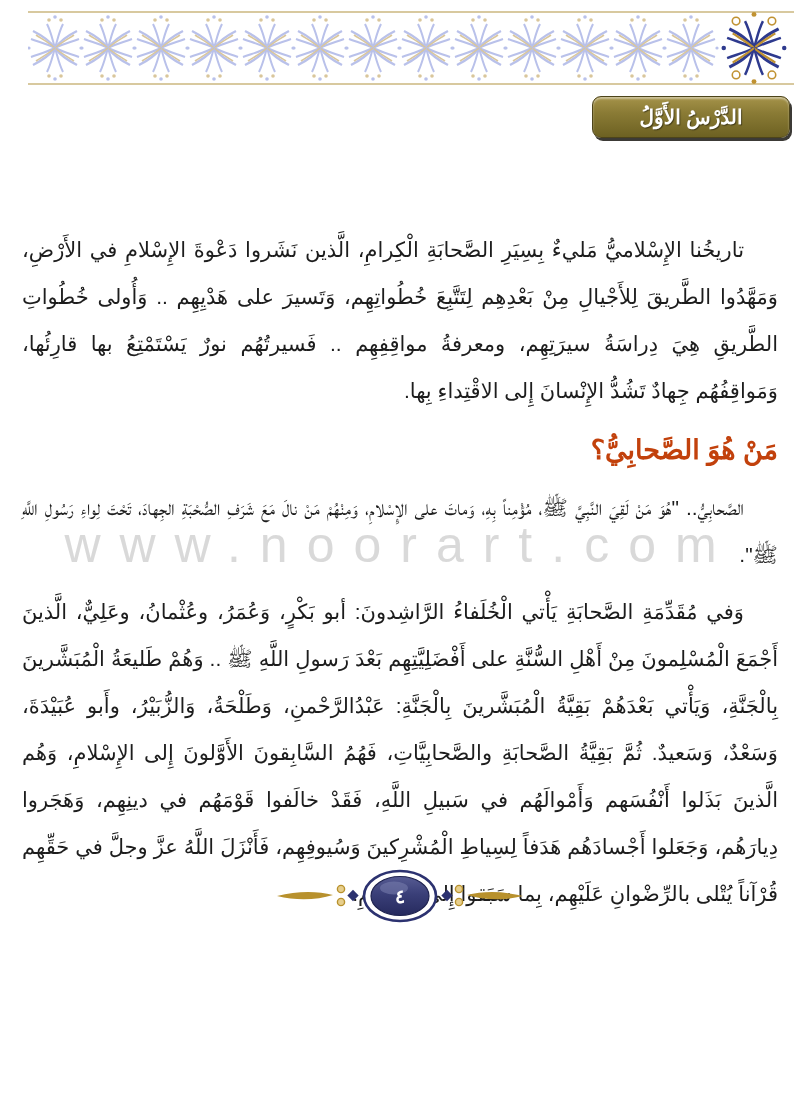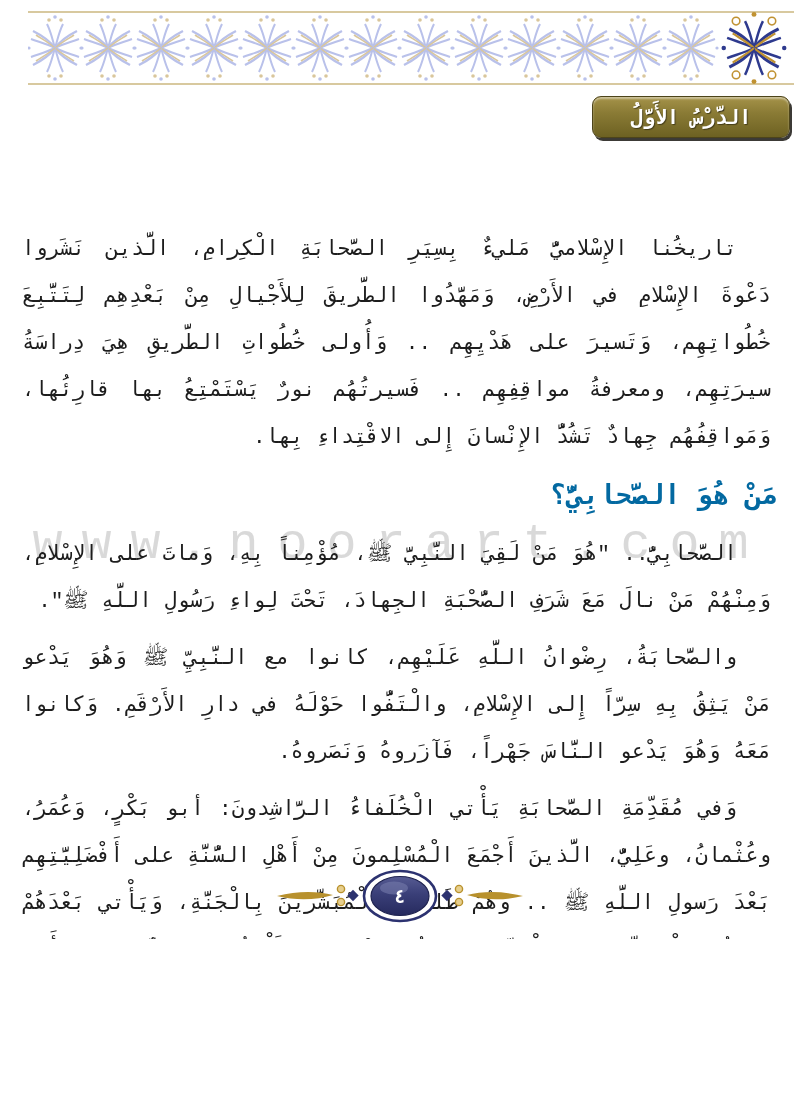--- a/index.html
+++ b/index.html
@@ -1,18 +1,18 @@
 <!DOCTYPE html>
 <html><head>
 <meta charset="utf-8">
 <style>
   html,body{margin:0;padding:0;background:#ffffff;}
   .page{
     position:relative;width:800px;height:939px;background:#ffffff;overflow:hidden;
-    font-family:Liberation Mono, monospace;
+    font-family:Liberation Sans, sans-serif;
   }
   
   .band{position:absolute;top:10px;left:28px;width:766px;height:76px;}
   
   .badge{
     position:absolute;top:96px;right:10px;width:196px;height:40px;
     background:linear-gradient(180deg,#a59349 0%,#8a7b35 40%,#6d6122 100%);
     border:1px solid #4d441a;border-radius:9px;
     box-shadow:2px 3px 0 #3c3a36, inset 0 2px 2px rgba(255,255,255,.45);
     display:flex;align-items:center;justify-content:center;
@@ -33,24 +33,24 @@
     position:absolute;top:516px;left:-6px;width:812px;z-index:1;
     color:#c3c3c3;opacity:.62;font-size:50px;letter-spacing:19px;
     white-space:nowrap;text-align:center;pointer-events:none;
   }
   
   .content{
     position:absolute;top:226px;left:22px;right:22px;z-index:2;
     direction:rtl;color:#1d1d1d;font-size:21px;line-height:47px;
     text-align:justify;
   }
-  .content p{margin:0 7px 14px 0;text-indent:34px;}
+  .content p{margin:0 0 14px 0;text-indent:34px;}
   .content p.no-gap{margin-bottom:10px;}
   .section-heading{
-    margin:6px 0 12px 0;color:#0369a1;font-size:27px;font-weight:bold;line-height:44px;
+    margin:6px 0 12px 0;color:#c2410c;font-size:27px;font-weight:bold;line-height:44px;
     text-align:right;
   }
   
   .footer{
     position:absolute;bottom:16px;left:0;width:100%;
     display:flex;justify-content:center;z-index:2;
   }
 </style>
 </head>
 <body>
@@ -119,21 +119,20 @@
     <span>الدَّرْسُ الأَوَّلُ</span>
   </div>
 
 
   <div class="watermark">www.noorart.com</div>
 
   <div class="content">
     <p>تاريخُنا الإِسْلاميُّ مَليءٌ بِسِيَرِ الصَّحابَةِ الْكِرامِ، الَّذين نَشَروا دَعْوةَ الإِسْلامِ في الأَرْضِ، وَمَهَّدُوا الطَّريقَ لِلأَجْيالِ مِنْ بَعْدِهِم لِتَتَّبِعَ خُطُواتِهِم، وَتَسيرَ على هَدْيِهِم .. وَأُولى خُطُواتِ الطَّريقِ هِيَ دِراسَةُ سيرَتِهِم، ومعرفةُ مواقِفِهِم .. فَسيرتُهُم نورٌ يَسْتَمْتِعُ بها قارِئُها، وَمَواقِفُهُم جِهادٌ تَشُدُّ الإِنْسانَ إِلى الاقْتِداءِ بِها.</p>
     <div class="section-heading">مَنْ هُوَ الصَّحابِيُّ؟</div>
     <p class="no-gap">الصَّحابِيُّ.. "هُوَ مَنْ لَقِيَ النَّبِيَّ ﷺ، مُؤْمِناً بِهِ، وَماتَ على الإِسْلامِ، وَمِنْهُمْ مَنْ نالَ مَعَ شَرَفِ الصُّحْبَةِ الجِهادَ، تَحْتَ لِواءِ رَسُولِ اللَّهِ ﷺ".</p>
-    <p class="no-gap">والصَّحابَةُ، رِضْوانُ اللَّهِ عَلَيْهِم، كانوا مع النَّبِيِّ ﷺ وَهُوَ يَدْعو مَنْ يَثِقُ بِهِ سِرّاً إِلى الإِسْلامِ، والْتَفُّوا حَوْلَهُ في دارِ الأَرْقَمِ. وَكانوا مَعَهُ وَهُوَ يَدْعو النَّاسَ جَهْراً، فَآزَروهُ وَنَصَروهُ.</p>
     <p>وَفي مُقَدِّمَةِ الصَّحابَةِ يَأْتي الْخُلَفاءُ الرَّاشِدونَ: أبو بَكْرٍ، وَعُمَرُ، وعُثْمانُ، وعَلِيٌّ، الَّذينَ أَجْمَعَ الْمُسْلِمونَ مِنْ أَهْلِ السُّنَّةِ على أَفْضَلِيَّتِهِم بَعْدَ رَسولِ اللَّهِ ﷺ .. وَهُمْ طَليعَةُ الْمُبَشَّرينَ بِالْجَنَّةِ، وَيَأْتي بَعْدَهُمْ بَقِيَّةُ الْمُبَشَّرينَ بِالْجَنَّةِ: عَبْدُالرَّحْمنِ، وَطَلْحَةُ، وَالزُّبَيْرُ، وأَبو عُبَيْدَةَ، وَسَعْدٌ، وَسَعيدٌ. ثُمَّ بَقِيَّةُ الصَّحابَةِ والصَّحابِيَّاتِ، فَهُمُ السَّابِقونَ الأَوَّلونَ إِلى الإِسْلامِ، وَهُم الَّذينَ بَذَلوا أَنْفُسَهم وَأَمْوالَهُم في سَبيلِ اللَّهِ، فَقَدْ خالَفوا قَوْمَهُم في دينِهِم، وَهَجَروا دِيارَهُم، وَجَعَلوا أَجْسادَهُم هَدَفاً لِسِياطِ الْمُشْرِكينَ وَسُيوفِهِم، فَأَنْزَلَ اللَّهُ عزَّ وجلَّ في حَقِّهِم قُرْآناً يُتْلى بالرِّضْوانِ عَلَيْهِم، بِما سَبَقوا إِلى الإِسْلامِ.</p>
   </div>
 
   <div class="footer">
     <svg width="250" height="54" viewBox="0 0 250 54" xmlns="http://www.w3.org/2000/svg">
       <defs>
         <linearGradient id="ovalGrad" x1="0" y1="0" x2="0" y2="1">
           <stop offset="0" stop-color="#565b93"></stop>
           <stop offset="0.45" stop-color="#3a3f78"></stop>
           <stop offset="1" stop-color="#262a5e"></stop>

